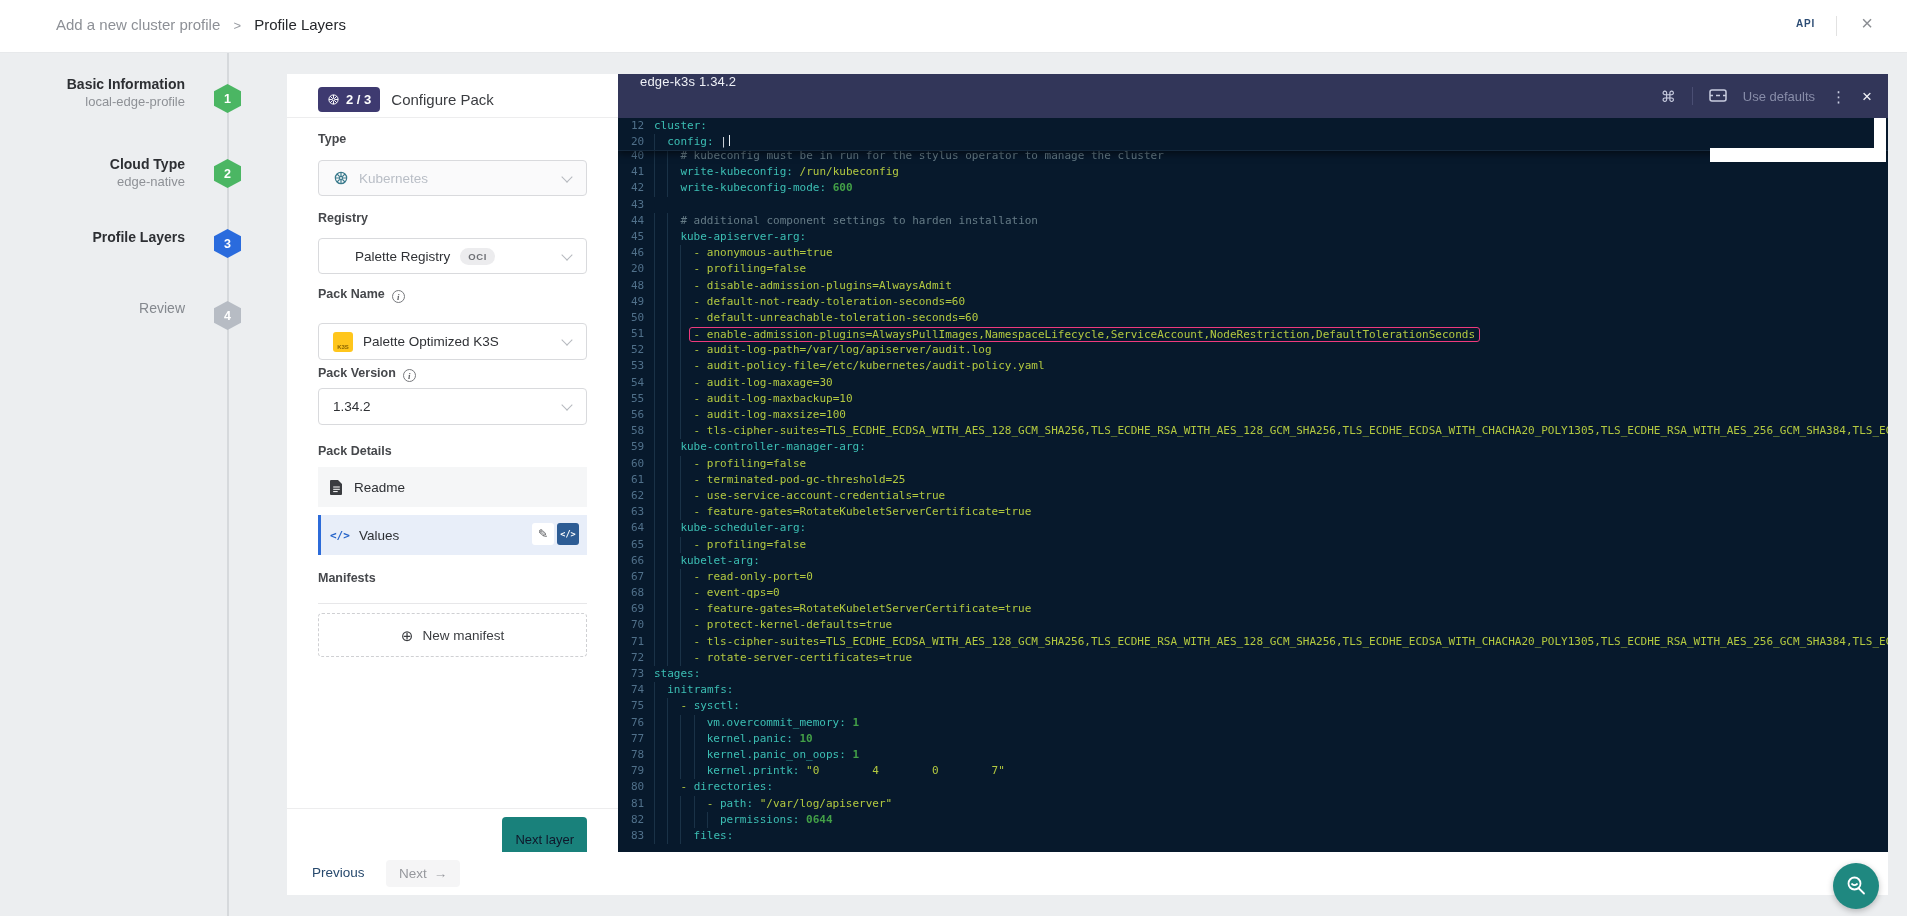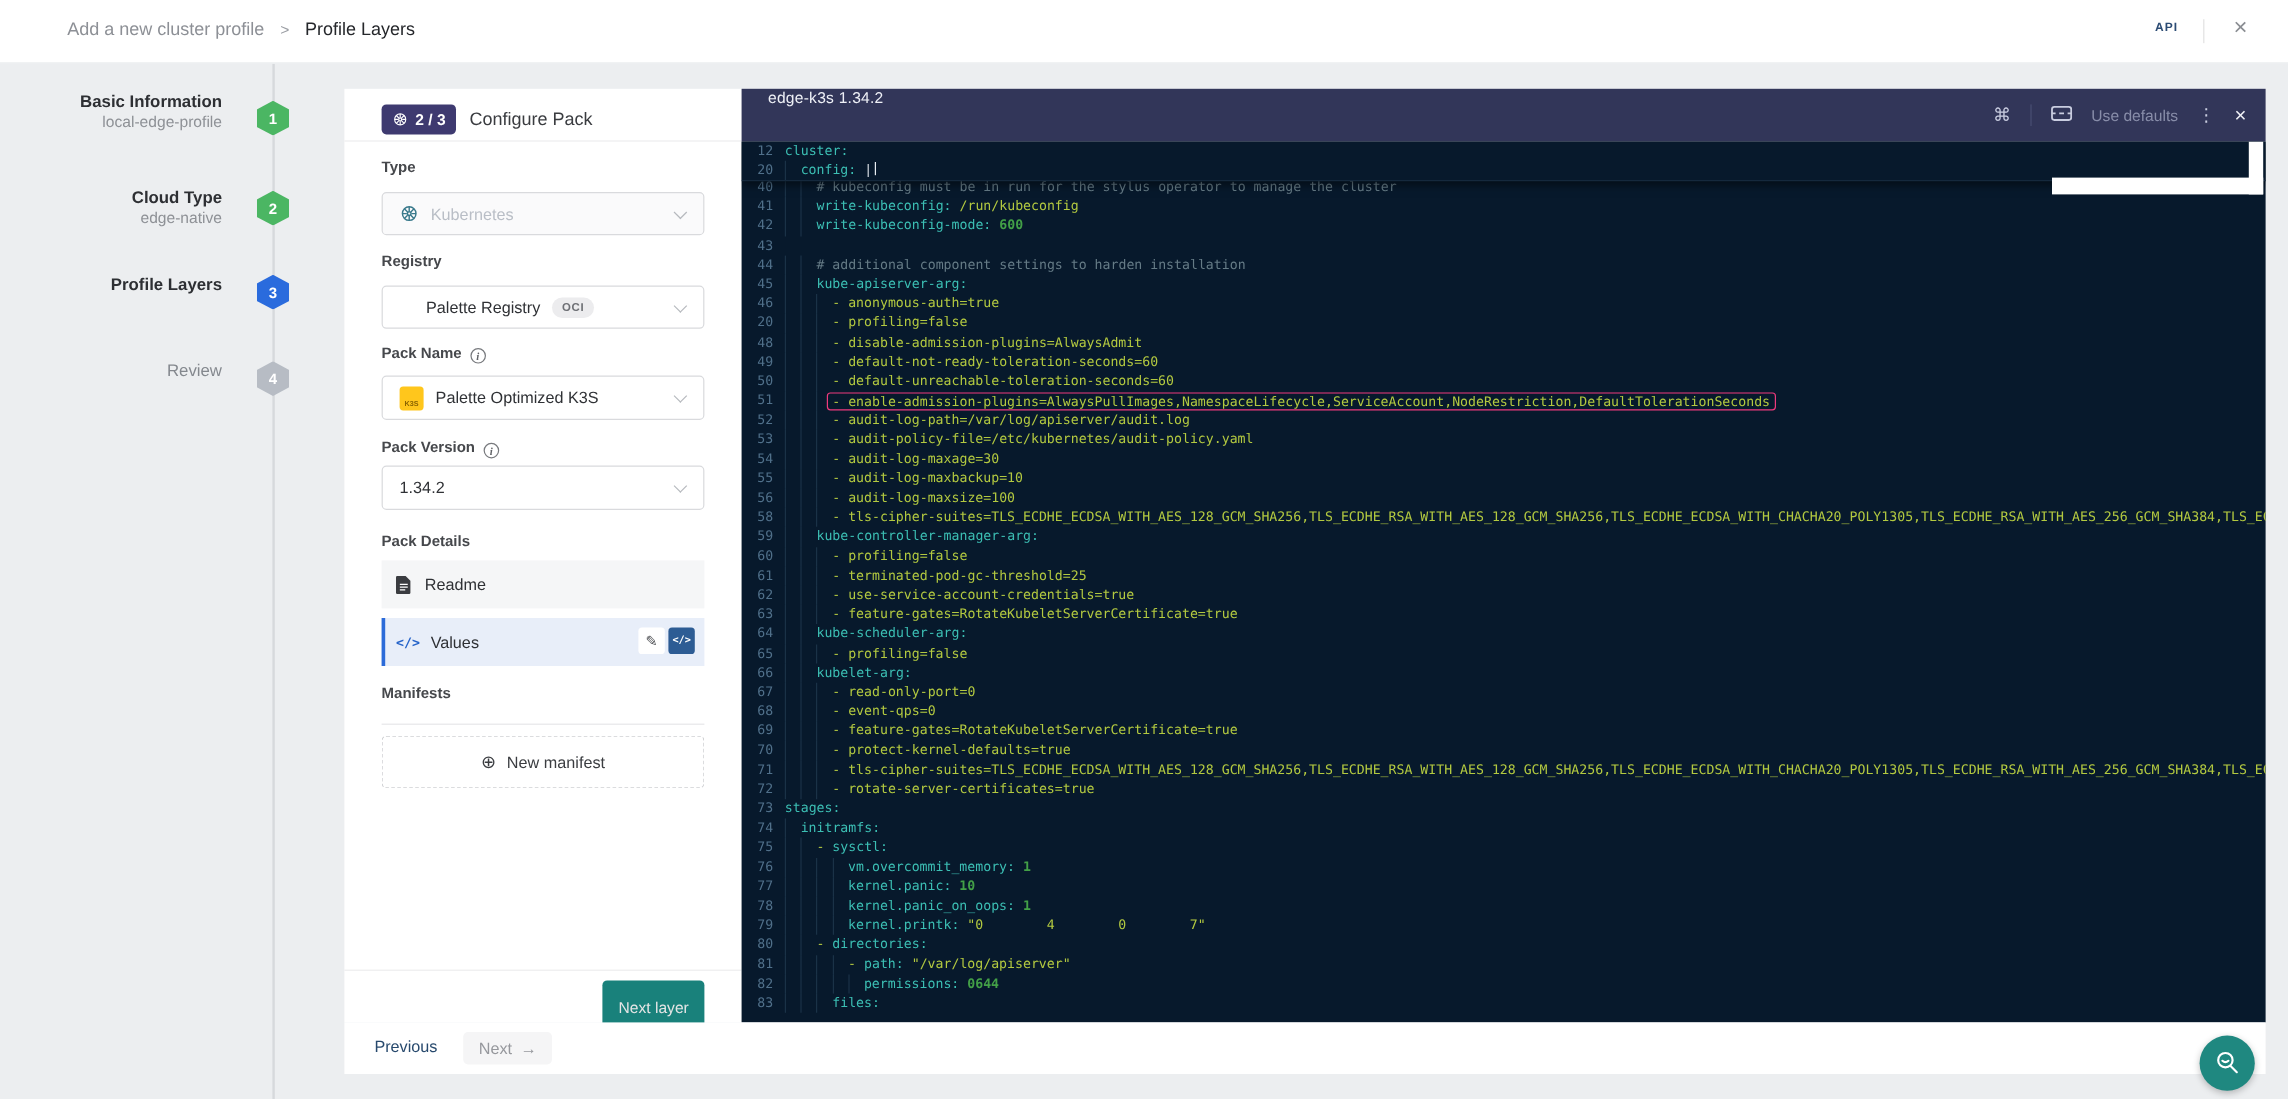--- a/index.html
+++ b/index.html
@@ -66,21 +66,21 @@
               font-size:12px; cursor:pointer; }
   .mini-edit { background:#fff; color:#4a4c50; }
   .mini-code { background:#2d5c94; color:#fff; font-size:8.5px; font-weight:bold; font-family:"DejaVu Sans Mono", monospace; }
   .man-hr { position:absolute; left:31px; top:529px; width:269px; border-top:1px solid #e7e7e9; }
   .dash-box { position:absolute; left:31px; top:539px; width:269px; height:44px; border:1px dashed #cfd0d3;
               border-radius:4px; display:flex; align-items:center; justify-content:center; gap:9px;
               font-size:13.5px; color:#3b3d41; cursor:pointer; }
   .plus-ico { font-size:15px; color:#3b3d41; line-height:1; }
   .card-bot-div { position:absolute; left:0; top:734px; width:331px; border-top:1px solid #ededee; }
   .next-layer { position:absolute; right:31px; top:743px; height:44px; padding:0 13px; background:#19817b;
-                color:#e5e5e5; font-size:13px; border:none; border-radius:4px; cursor:pointer;
+                color:#0f172a; font-size:13px; border:none; border-radius:4px; cursor:pointer;
                 font-family:"Liberation Sans", sans-serif; }
 
   
   .editor { position:absolute; left:618px; top:74px; width:1270px; height:778px; }
   .ed-head { position:absolute; left:0; top:0; width:100%; height:44px; background:#323659;
              display:flex; align-items:flex-start; }
   .ed-title { margin-left:22px; color:#eef0f6; font-size:13px; letter-spacing:.2px; }
   .ed-actions { position:absolute; right:16px; top:0; height:44px; display:flex; align-items:center; gap:16px; }
   .ed-ico { color:#c9cde0; font-size:15px; cursor:pointer; line-height:1; }
   .ed-div { height:18px; border-left:1px solid #4a4e73; }
@@ -198,21 +198,21 @@
     <div class="flabel" style="top:137px;">Registry</div>
     <div class="inp" style="top:164px;padding-left:36px;">
       <span>Palette Registry</span>
       <span class="pill">OCI</span>
       <span class="chev"></span>
     </div>
 
     <div class="flabel" style="top:213px;">
       <span>Pack Name</span><span class="info">i</span>
     </div>
-    <div class="inp" style="top:239px; height:37px;text-align:center;">
+    <div class="inp" style="top:249px; height:37px;text-align:center;">
       <span class="k3s-ico">
           <span>K3S</span>
         </span>
       <span>Palette Optimized K3S</span>
       <span class="chev"></span>
     </div>
 
     <div class="flabel" style="top:292px;">
       <span>Pack Version</span><span class="info">i</span>
     </div>

